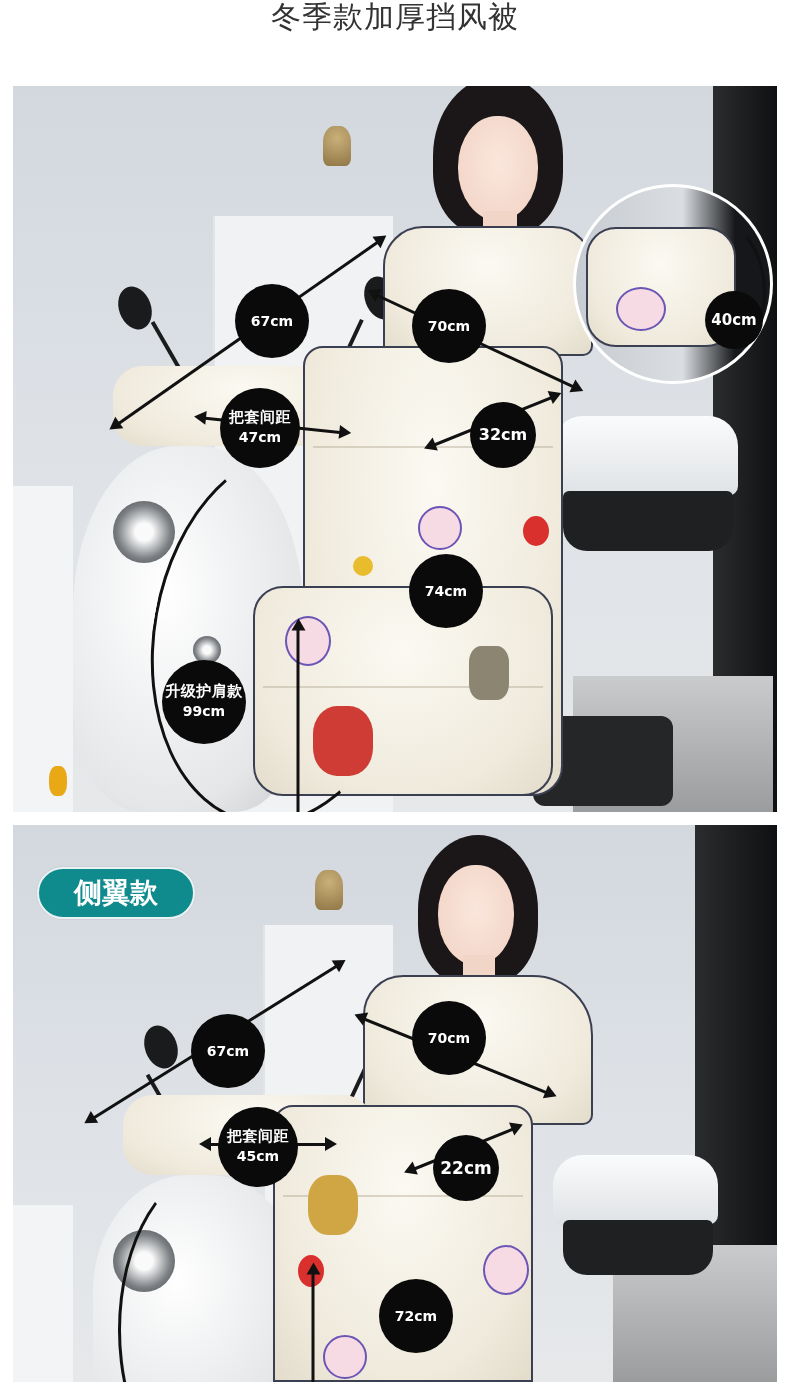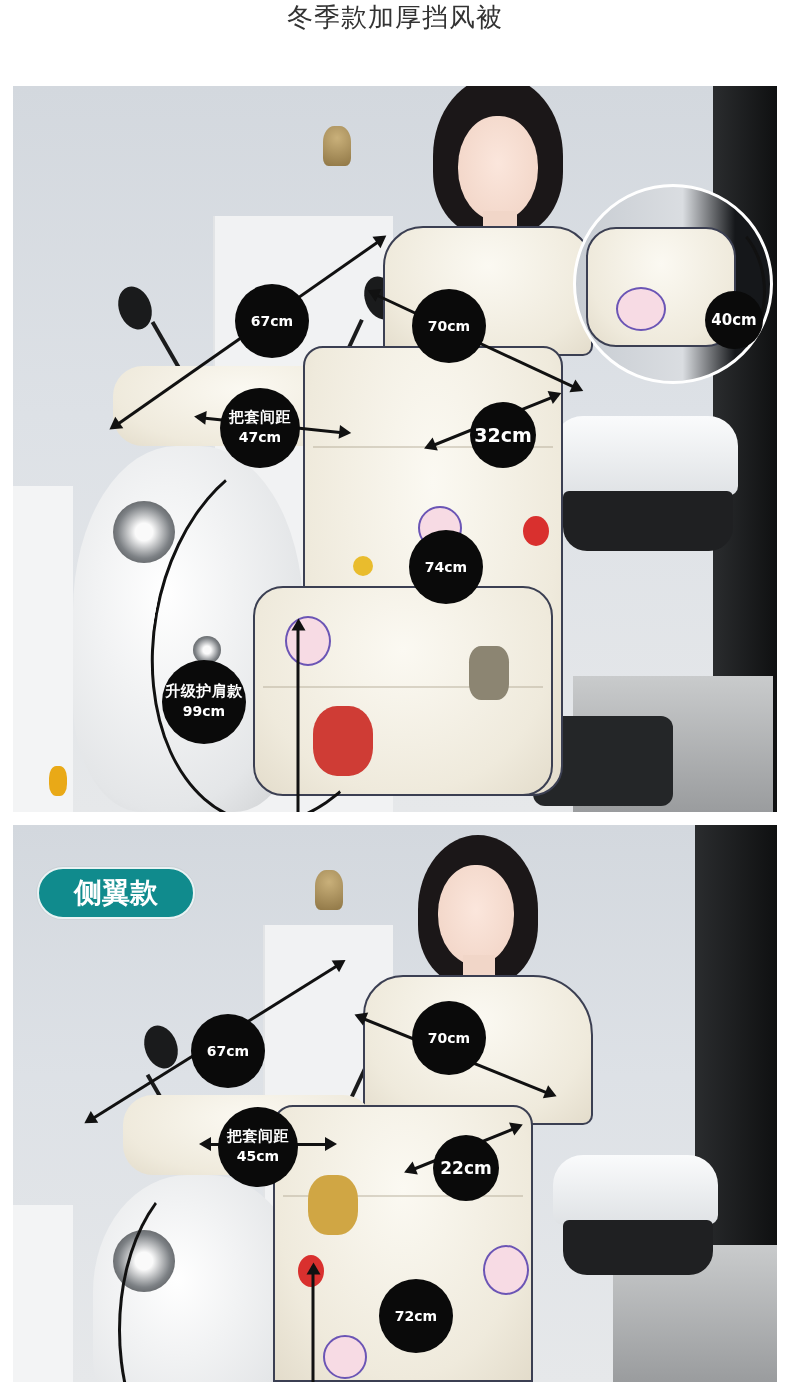--- a/index.html
+++ b/index.html
@@ -1,17 +1,17 @@
 <!DOCTYPE html>
 <html><head>
 <meta charset="utf-8">
 <style>
   * { box-sizing: border-box; margin: 0; padding: 0; }
   body { width: 790px; height: 1400px; background: #ffffff; font-family: "DejaVu Sans", sans-serif; position: relative; overflow: hidden; }
-  .page-title { position: absolute; top: 0; left: 0; width: 790px; height: 40px; text-align: center; font-size: 26px; color: #333333; line-height: 34px; letter-spacing: 1px; }
+  .page-title { position: absolute; top: 0; left: 0; width: 790px; height: 40px; text-align: center; font-size: 30px; color: #333333; line-height: 34px; letter-spacing: 1px; }
   .panel { position: absolute; left: 13px; width: 764px; overflow: hidden; background: linear-gradient(180deg, #d3d8de 0%, #dde1e6 45%, #e6e8ea 100%); }
   .panel-1 { top: 86px; height: 726px; }
   .panel-2 { top: 825px; height: 557px; }
   
   .wall-door { position: absolute; background: #f1f2f3; border-left: 2px solid #e2e4e6; }
   .dark-door { position: absolute; background: linear-gradient(90deg, #2a2c2e, #0f1011); }
   .pillar { position: absolute; background: #f3f4f5; }
   .floor { position: absolute; background: #bfc1c2; }
   .bell { position: absolute; width: 28px; height: 40px; background: radial-gradient(circle at 50% 30%, #c9b07a, #8f7645); border-radius: 40% 40% 20% 20%; }
   
@@ -101,23 +101,23 @@
     <span class="val">67cm</span>
   </div>
   <div class="dim-badge" style="left:399px;top:203px;width:74px;height:74px;">
     <span class="val">70cm</span>
   </div>
   <div class="dim-badge" style="left:207px;top:302px;width:80px;height:80px;">
     <span class="sub">把套间距</span>
     <span class="val">47cm</span>
   </div>
   <div class="dim-badge" style="left:457px;top:316px;width:66px;height:66px;">
-    <span class="val" style="font-size:19px;">32cm</span>
+    <span class="val" style="font-size:16px;">32cm</span>
   </div>
-  <div class="dim-badge" style="left:396px;top:444px;width:74px;height:74px;">
+  <div class="dim-badge" style="left:396px;top:468px;width:74px;height:74px;">
     <span class="val">74cm</span>
   </div>
   <div class="dim-badge" style="left:149px;top:574px;width:84px;height:84px;">
     <span class="sub">升级护肩款</span>
     <span class="val">99cm</span>
   </div>
   <div class="dim-badge" style="left:692px;top:205px;width:58px;height:58px;">
     <span class="val" style="font-size:15px;">40cm</span>
   </div>
 </div>

